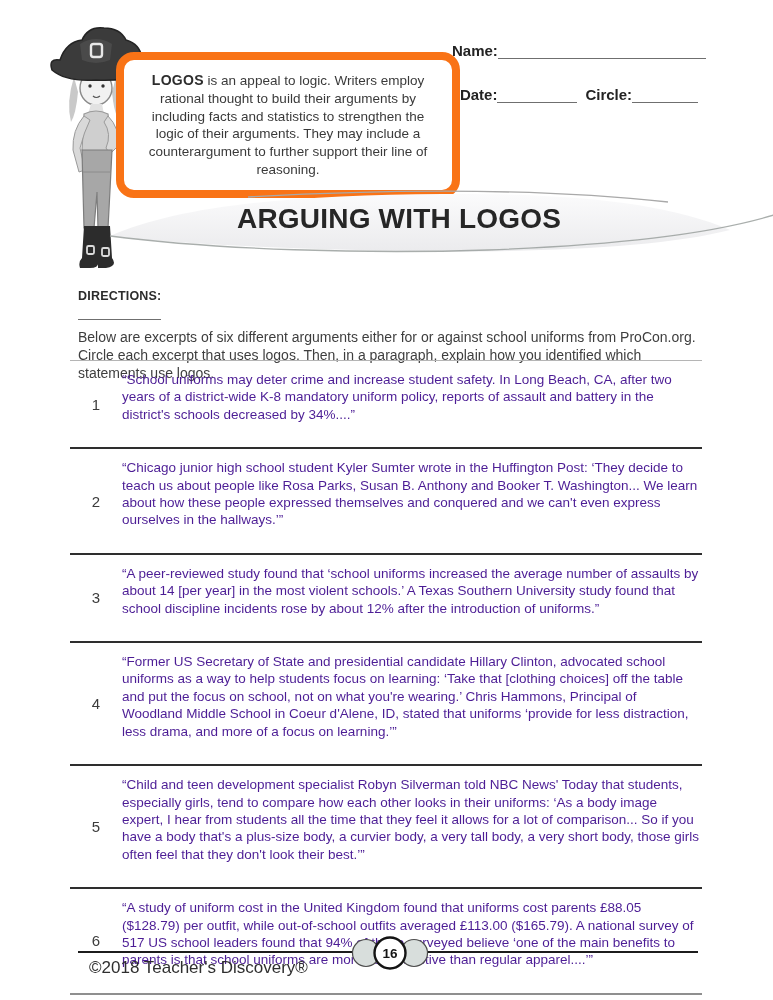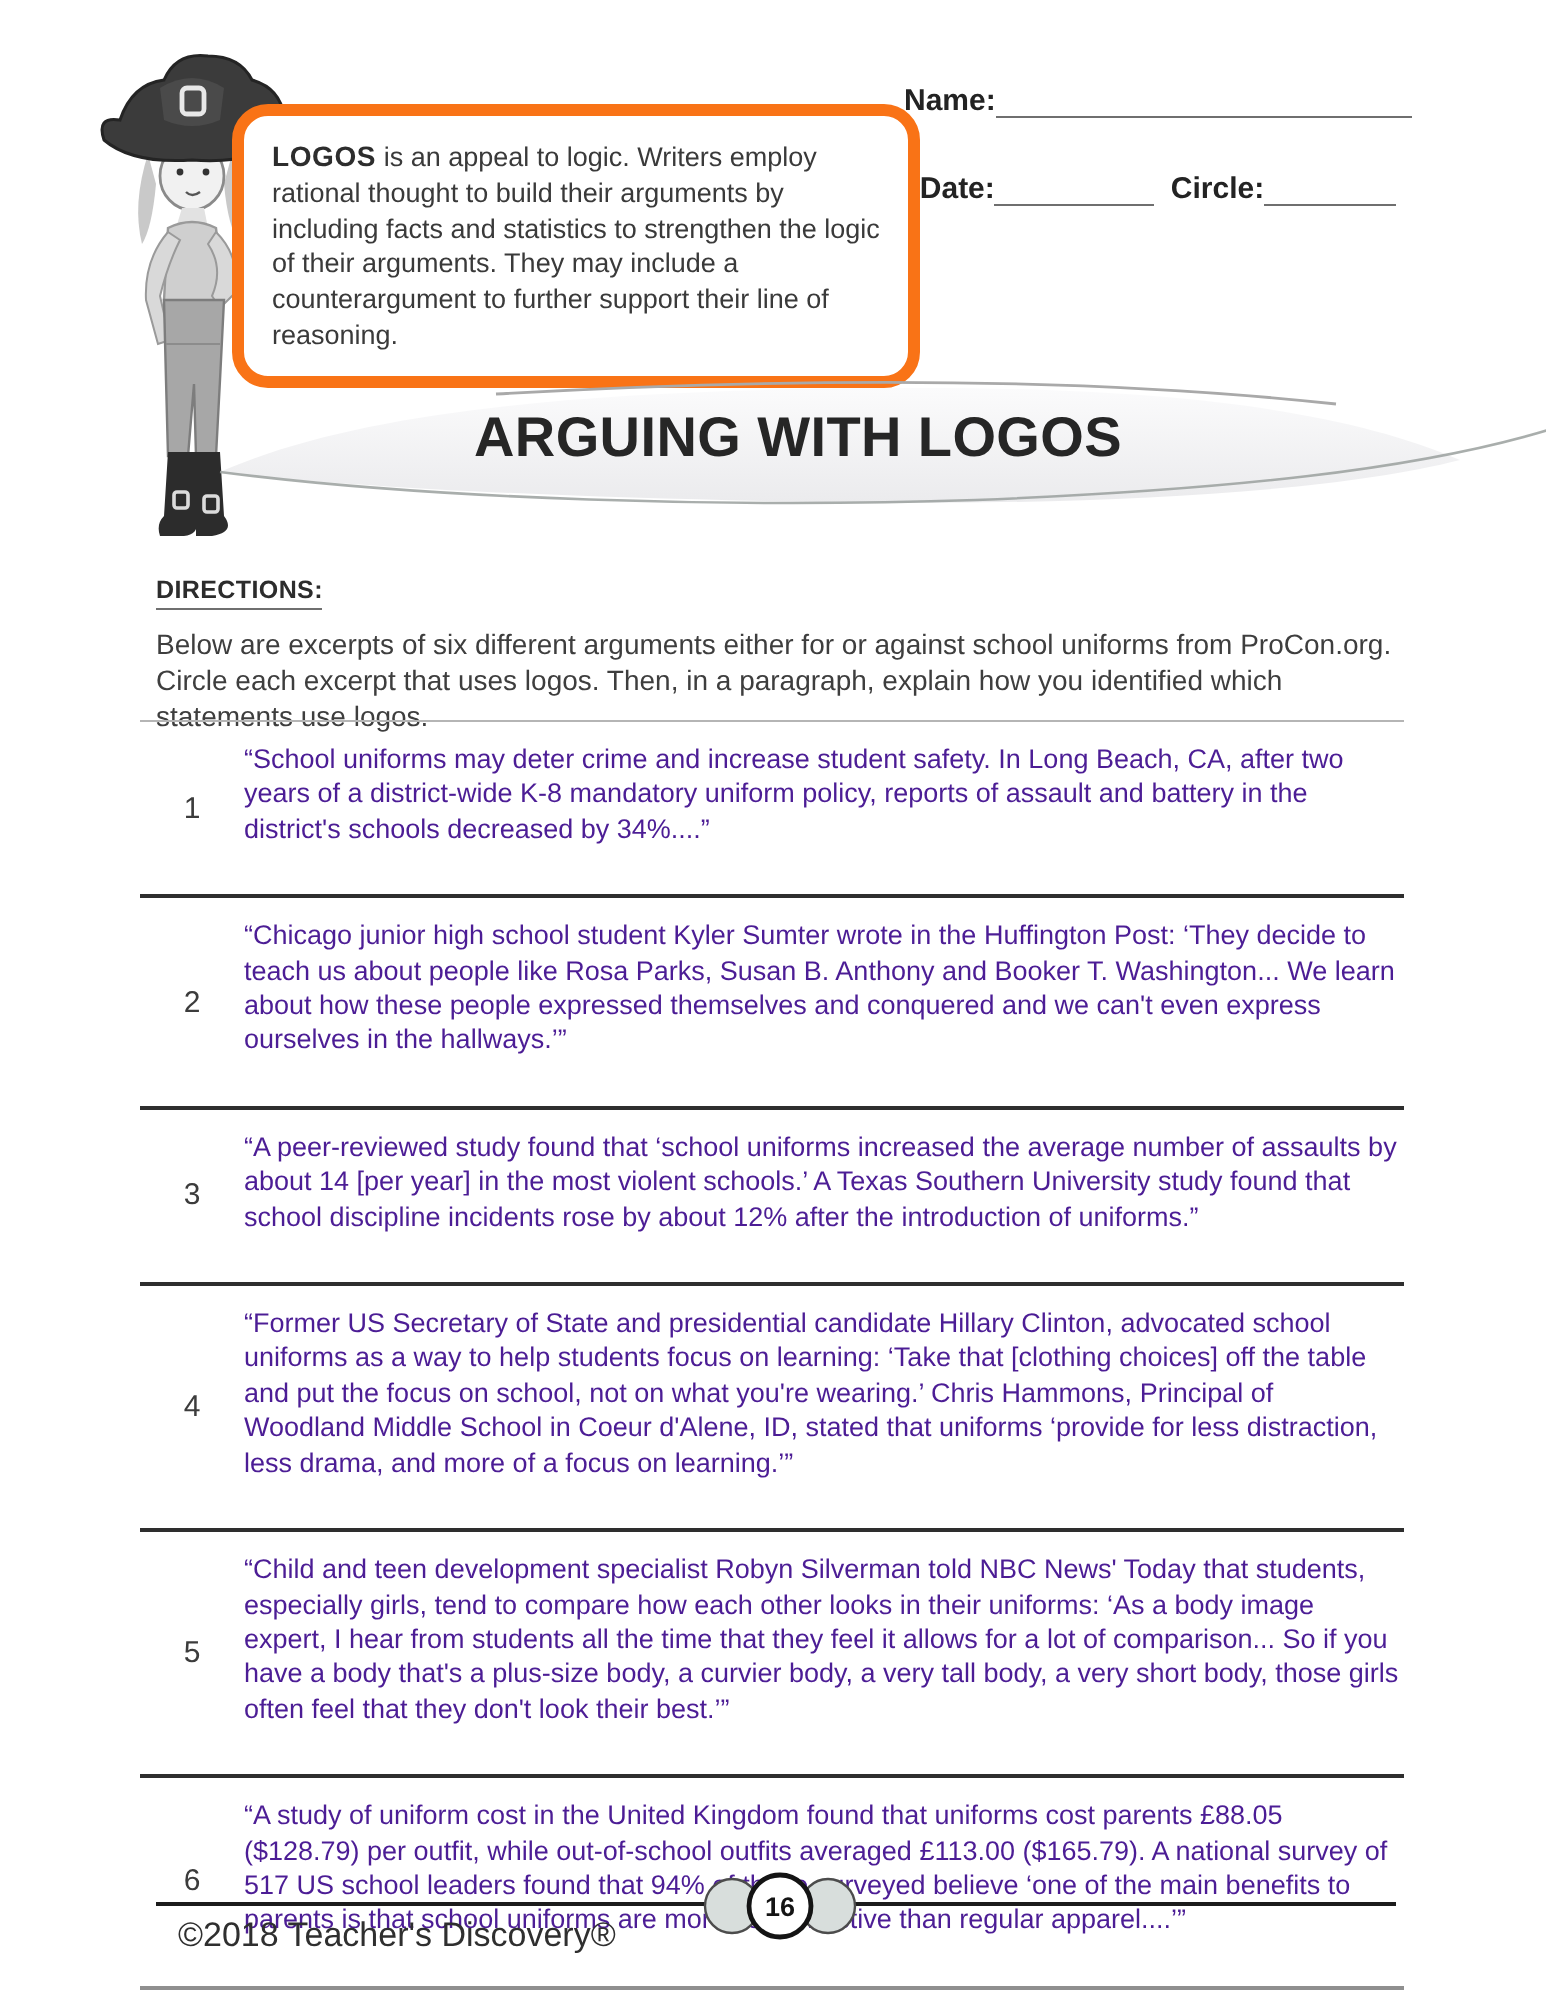--- a/index.html
+++ b/index.html
@@ -4,42 +4,42 @@
 <style>
   html,body{margin:0;padding:0;background:#ffffff;}
   .page{
     position:relative;width:773px;height:1000px;background:#ffffff;overflow:hidden;
     font-family:"Liberation Sans", sans-serif;color:#3d3d3d;
   }
   
   .mascot{position:absolute;left:46px;top:22px;width:102px;height:252px;}
   .bubble{
     position:absolute;left:116px;top:52px;width:344px;
-    border:6px solid #f97316;border-radius:18px;background:#fff;
+    border:8px solid #f97316;border-radius:18px;background:#fff;
     padding:11px 14px;box-sizing:border-box;
-    font-size:13.5px;line-height:1.32;color:#3a3a3a;
+    font-size:13.5px;line-height:1.32;text-align:center;color:#3a3a3a;
   }
   .bubble b{font-size:14px;color:#2d2d2d;letter-spacing:.3px;}
   .fields{position:absolute;left:452px;top:42px;width:254px;font-size:15px;font-weight:bold;color:#232323;}
   .field-row{display:flex;align-items:flex-end;margin-bottom:27px;justify-content:center;}
   .field-line{border-bottom:1.5px solid #6f6f6f;height:16px;flex:1;}
   .field-line.fixed-d{flex:0 0 80px;margin-right:8px;}
   .field-line.fixed-c{flex:0 0 66px;}
   
   .banner{position:absolute;left:108px;top:188px;width:669px;height:70px;}
   .banner svg{position:absolute;left:0;top:0;}
   .banner-title{
     position:absolute;left:0;top:15px;width:582px;text-align:center;
     font-size:28px;font-weight:bold;color:#262626;letter-spacing:.2px;
   }
   
   .directions{position:absolute;left:78px;top:286px;width:632px;}
   .directions-label{
     display:inline-block;font-size:12.5px;font-weight:bold;color:#2c2c2c;
-    letter-spacing:.2px;border-bottom:1.5px solid #6f6f6f;padding-bottom:2px;
+    letter-spacing:.2px;border-bottom:1.5px solid #6f6f6f;padding-bottom:16px;
   }
   .directions-text{margin-top:9px;font-size:14px;line-height:1.28;color:#3e3e3e;}
   
   .excerpts{position:absolute;left:70px;top:360px;width:632px;border-top:1px solid #b5b5b5;}
   .row{display:flex;border-bottom:2px solid #2e2e2e;}
   .row:last-child{border-bottom:2px solid #8f8f8f;}
   .row-num{flex:0 0 52px;display:flex;align-items:center;justify-content:center;
     font-size:15px;color:#3c3c3c;}
   .row-text{flex:1;padding:10px 2px 24px 0;font-size:13.5px;line-height:1.29;color:#4c1d95;}
   .h1{min-height:75px;box-sizing:border-box;}

